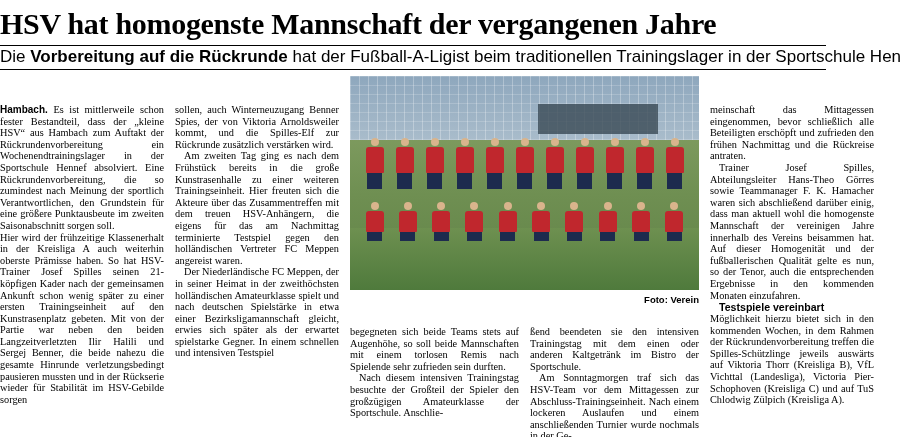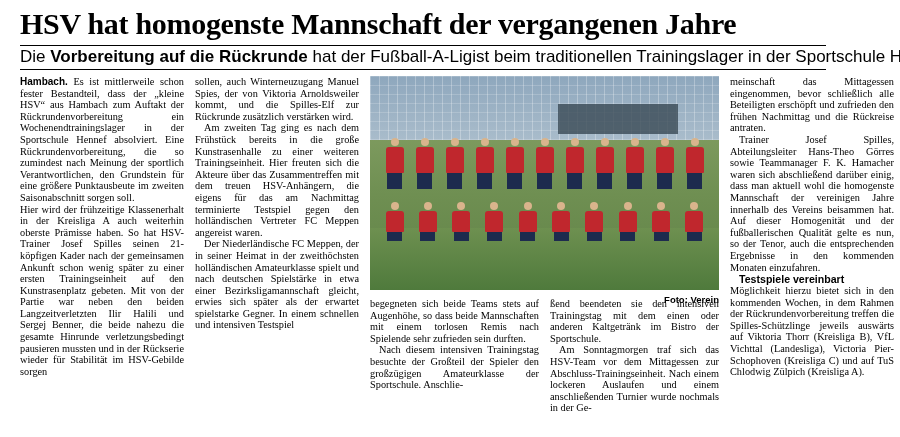--- a/index.html
+++ b/index.html
@@ -12,21 +12,21 @@
     height: 437px;
     font-family: "Liberation Serif", serif;
     color: #000000;
     overflow: hidden;
   }
   .page {
     position: relative;
     width: 836px;
     height: 437px;
     box-sizing: border-box;
-    padding: 6px 10px 0 20px;
+    padding: 6px 10px 0 0;
   }
   .headline {
     font-family: "Liberation Serif", serif;
     font-weight: bold;
     font-size: 30px;
     line-height: 32px;
     letter-spacing: -0.3px;
     margin: 2px 0 0 0;
     white-space: nowrap;
   }
@@ -52,20 +52,21 @@
     align-items: flex-start;
   }
   .col {
     width: 164px;
     flex: 0 0 164px;
     font-family: "Liberation Serif", serif;
     font-size: 10.3px;
     line-height: 11.6px;
     text-align: justify;
     hyphens: auto;
+    margin-top: 28px;
   }
   .col p {
     margin: 0 0 0 0;
     text-indent: 9px;
   }
   .col p.noindent { text-indent: 0; }
   .sub-title {
     font-family: "Liberation Sans", sans-serif;
     font-weight: bold;
     font-size: 10.6px;
@@ -173,21 +174,21 @@
   <div class="rule2"></div>
 
   <div class="cols">
 
     <div class="col">
       <p class="noindent"><span class="lead-city">Hambach.</span><span> Es ist mittlerweile schon fester Bestandteil, dass der „kleine HSV“ aus Hambach zum Auftakt der Rückrundenvorbereitung ein Wochenendtrainingslager in der Sportschule Hennef absolviert. Eine Rückrundenvorbereitung, die so zumindest nach Meinung der sportlich Verantwortlichen, den Grundstein für eine größere Punktausbeute im zweiten Saisonabschnitt sorgen soll.</span></p>
       <p class="noindent">Hier wird der frühzeitige Klassenerhalt in der Kreisliga A auch weiterhin oberste Prämisse haben. So hat HSV-Trainer Josef Spilles seinen 21-köpfigen Kader nach der gemeinsamen Ankunft schon wenig später zu einer ersten Trainingseinheit auf den Kunstrasenplatz gebeten. Mit von der Partie war neben den beiden Langzeitverletzten Ilir Halili und Sergej Benner, die beide nahezu die gesamte Hinrunde verletzungsbedingt pausieren mussten und in der Rückserie wieder für Stabilität im HSV-Gebilde sorgen</p>
     </div>
 
     <div class="col">
-      <p class="noindent">sollen, auch Winterneuzugang Manuel Spies, der von Viktoria Arnoldsweiler kommt, und die Spilles-Elf zur Rückrunde zusätzlich verstärken wird.</p>
+      <p class="noindent">sollen, auch Winterneuzugang Benner Spies, der von Viktoria Arnoldsweiler kommt, und die Spilles-Elf zur Rückrunde zusätzlich verstärken wird.</p>
       <p>Am zweiten Tag ging es nach dem Frühstück bereits in die große Kunstrasenhalle zu einer weiteren Trainingseinheit. Hier freuten sich die Akteure über das Zusammentreffen mit dem treuen HSV-Anhängern, die eigens für das am Nachmittag terminierte Testspiel gegen den holländischen Vertreter FC Meppen angereist waren.</p>
       <p>Der Niederländische FC Meppen, der in seiner Heimat in der zweithöchsten holländischen Amateurklasse spielt und nach deutschen Spielstärke in etwa einer Bezirksligamannschaft gleicht, erwies sich später als der erwartet spielstarke Gegner. In einem schnellen und intensiven Testspiel</p>
     </div>
 
     <div class="photo-block">
       <div class="photo">
         <div class="trees"></div>
         <div class="fence"></div>
         <div class="roof"></div>
         <div class="grass"></div>
@@ -301,21 +302,21 @@
             </div>
         </div>
       </div>
 
       <div class="caption">
         <span class="credit">Foto: Verein</span>
       </div>
 
       <div class="photo-cols">
         <div class="col">
-          <p class="noindent">begegneten sich beide Teams stets auf Augenhöhe, so dass beide Mannschaften mit einem torlosen Remis nach Spielende sehr zufrieden sein durften.</p>
+          <p class="noindent">begegneten sich beide Teams stets auf Augenhöhe, so soll beide Mannschaften mit einem torlosen Remis nach Spielende sehr zufrieden sein durften.</p>
           <p>Nach diesem intensiven Trainingstag besuchte der Großteil der Spieler den großzügigen Amateurklasse der Sportschule. Anschlie-</p>
         </div>
         <div class="col">
           <p class="noindent">ßend beendeten sie den intensiven Trainingstag mit dem einen oder anderen Kaltgetränk im Bistro der Sportschule.</p>
           <p>Am Sonntagmorgen traf sich das HSV-Team vor dem Mittagessen zur Abschluss-Trainingseinheit. Nach einem lockeren Auslaufen und einem anschließenden Turnier wurde nochmals in der Ge-</p>
         </div>
       </div>
     </div>
 
     <div class="col">

